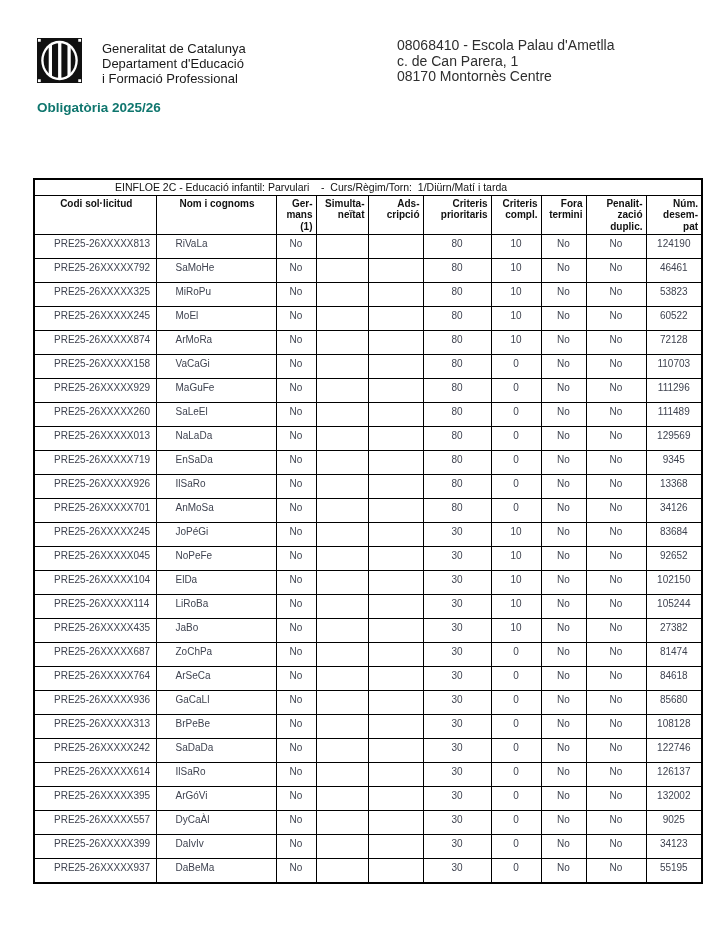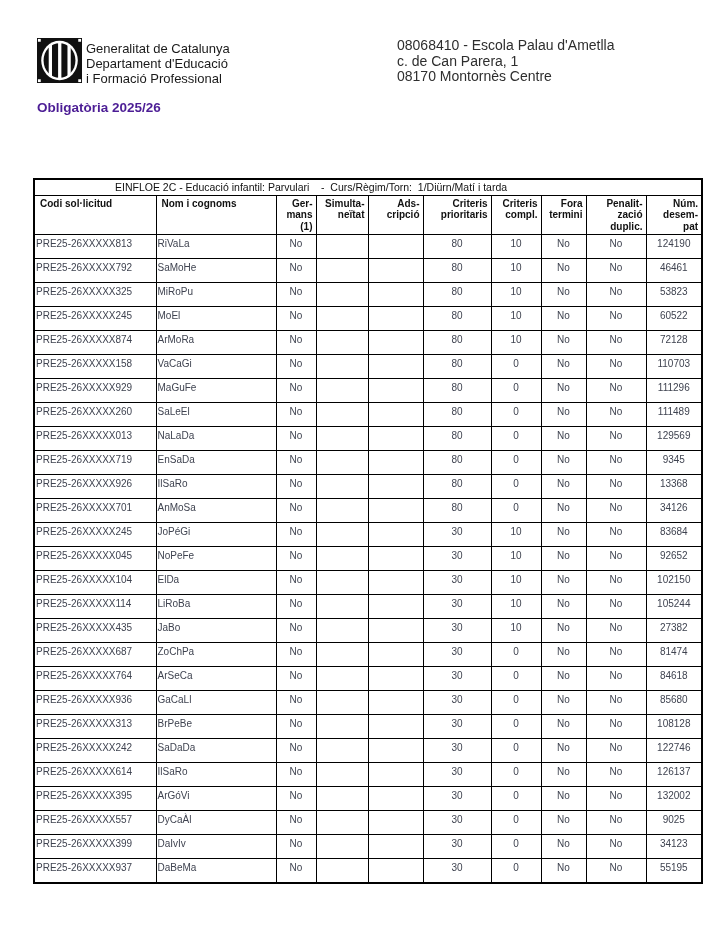--- a/index.html
+++ b/index.html
@@ -8,29 +8,29 @@
     position:relative;
     width:727px; height:949px;
     background:#ffffff;
     font-family:"Liberation Sans", sans-serif;
     color:#000;
     margin:0 auto;
     overflow:hidden;
   }
 
   
-  .org-block { position:absolute; left:37px; top:38px; display:flex; gap:4px; }
+  .org-block { position:absolute; left:37px; top:38px; display:flex; gap:20px; }
   .logo { width:45px; height:45px; flex:0 0 auto; }
   .org-text { padding-top:3px; font-size:13px; line-height:15px; color:#1a1a1a; }
   .org-text .bold { font-weight:normal; }
 
   .school-block { position:absolute; left:397px; top:38px; font-size:14px; line-height:15.5px; color:#2e2e2e; }
 
   
-  .title-block { position:absolute; left:37px; top:99px; width:664px; font-size:13.5px; font-weight:bold; line-height:18.5px; color:#4c1d95; }
+  .title-block { position:absolute; left:37px; top:99px; width:664px; font-size:13.5px; font-weight:bold; line-height:18.5px; color:#0f766e; }
 
   
   table.sollicituds {
     position:absolute; left:33px; top:178px;
     width:668px;
     border-collapse:collapse;
     table-layout:fixed;
     border:2px solid #000;
   }
   table.sollicituds th, table.sollicituds td { border:1px solid #000; }
@@ -44,30 +44,30 @@
     color:#111;
   }
   tr.cols-row th {
     height:37px;
     font-size:10px; font-weight:bold; line-height:11.5px;
     text-align:right; vertical-align:top;
     padding:2px 3px;
     white-space:pre-line;
     color:#111;
   }
-  tr.cols-row th.left { text-align:left; padding-left:5px; }
+  tr.cols-row th.left { text-align:center; padding-left:5px; }
 
   tbody td {
     height:24px;
     font-size:10px; line-height:12px;
     text-align:center; vertical-align:top;
     padding:3px 3px 0 3px;
     color:#3f4350;
   }
-  tbody td.left { text-align:left; padding-left:1px; }
+  tbody td.left { text-align:left; padding-left:19px; }
 </style>
 </head>
 <body>
 
 <div class="page">
 
   <div class="org-block">
     <svg class="logo" viewBox="0 0 48 48" aria-hidden="true">
       <rect x="0" y="0" width="48" height="48" fill="#101010"></rect>
       <rect x="1" y="1" width="3" height="3" fill="#ffffff"></rect>

